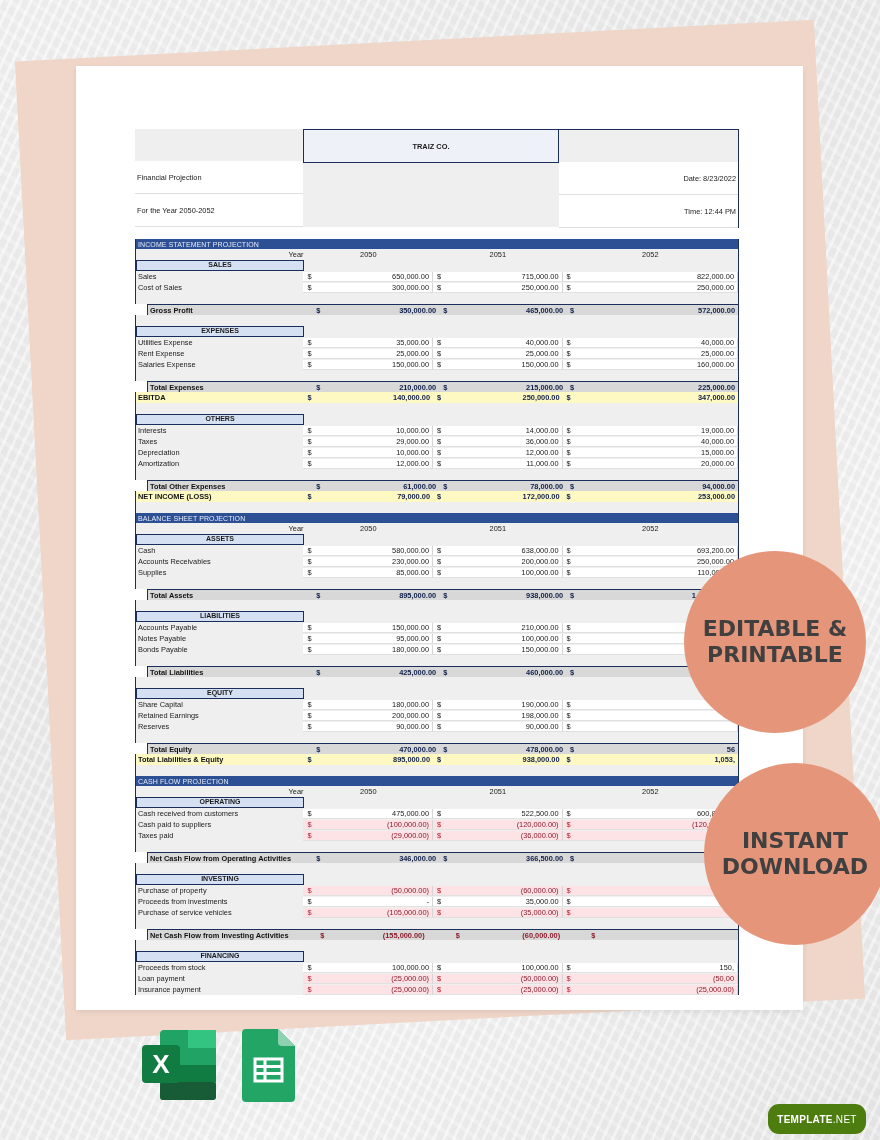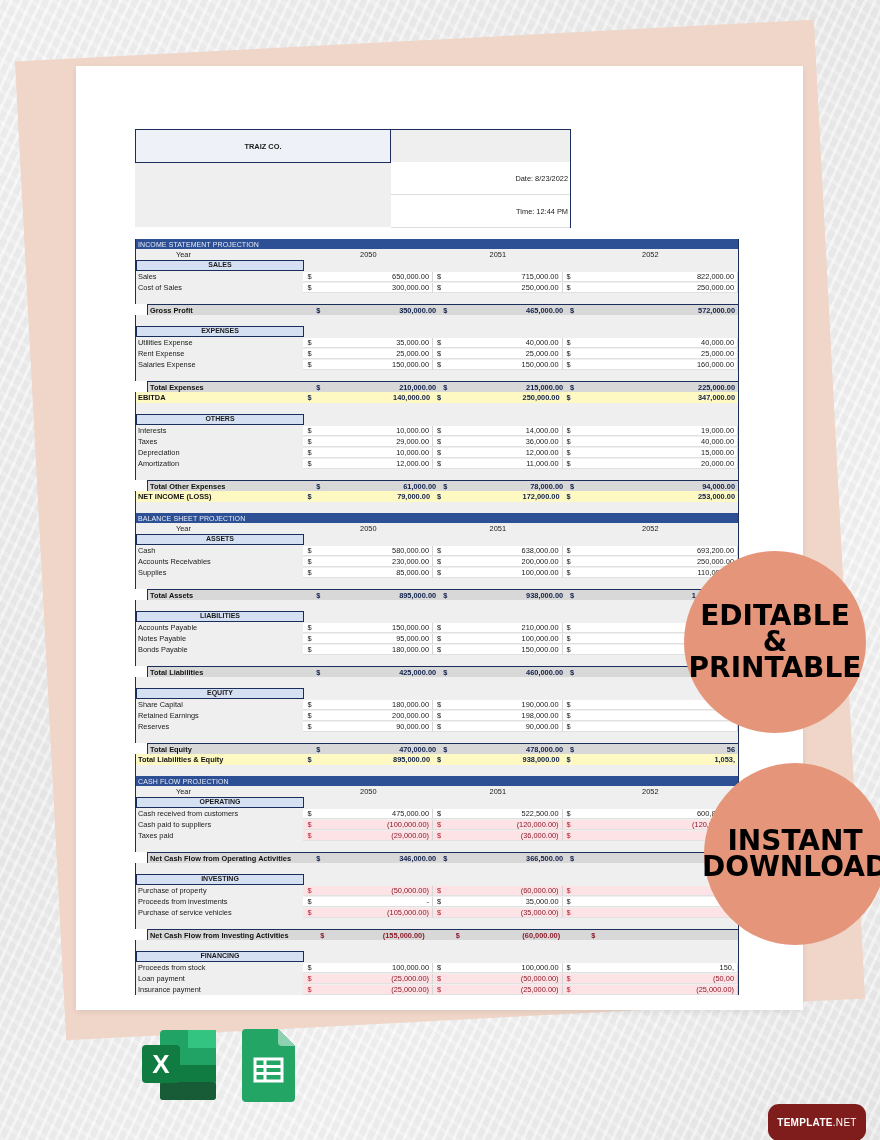--- a/index.html
+++ b/index.html
@@ -57,65 +57,70 @@
     background: #2d4f93; color: #e6ecf8; height: 10px; font-size: 7px;
     padding-left: 2px; display: flex; align-items: center; letter-spacing: 0.1px;
   }
   .subhead-row { display: flex; height: 11px; background: #efefef; }
   .subhead {
     width: 168px; background: #d6e0f3; border: 1.5px solid #1b2d5b;
     text-align: center; font-weight: bold; font-size: 7px; line-height: 8px;
   }
   .framed { border-left: 1.5px solid #1b2d5b; border-right: 1.5px solid #1b2d5b; }
   .year-row { display: flex; height: 11px; background: #efefef; align-items: center; }
-  .year-row .c-label { text-align: left; padding-left: 40px; }
+  .year-row .c-label { text-align: right; padding-left: 40px; }
   .year-row .y1 { width: 130px; text-align: center; }
   .year-row .y2 { width: 130px; text-align: center; }
   .year-row .y3 { width: 176px; text-align: center; }
   .topblock { display: flex; }
   .tb-left { width: 168px; }
   .tb-mid { width: 256px; }
   .tb-right { width: 180px; }
   .tb-cell { height: 11px; display: flex; align-items: center; padding: 16px 2px; }
   .company {
     border: 1.5px solid #1b2d5b; background: #eef2f8; justify-content: center; font-weight: bold;
   }
   .gray { background: #efefef; }
   .white { background: #fff; border-bottom: 1px solid #dedede; }
   .right-txt { justify-content: flex-end; }
   .box-right { border-top: 1.5px solid #1b2d5b; border-right: 1.5px solid #1b2d5b; }
   .badge {
     position: absolute; width: 182px; height: 182px; border-radius: 50%;
-    background: #e5967a; color: #000000; display: flex; align-items: center; justify-content: center;
-    text-align: center; font-weight: bold; font-size: 28px; line-height: 26px;
+    background: #e5967a; color: #404040; display: flex; align-items: center; justify-content: center;
+    text-align: center; font-weight: bold; font-size: 22px; line-height: 26px;
     font-family: "DejaVu Sans", sans-serif;
   }
   .badge1 { left: 684px; top: 551px; }
   .badge2 { left: 704px; top: 763px; }
   .badge span { display: block; white-space: pre-line; }
   .app-icon { position: absolute; }
   .excel { left: 142px; top: 1030px; width: 74px; height: 70px; }
   .sheets { left: 242px; top: 1029px; width: 53px; height: 73px; }
   .brand {
-    position: absolute; left: 768px; top: 1104px; width: 98px; height: 37px; border-radius: 11px;
-    background: #7f1d1d; color: #fff; font-size: 10px; font-weight: bold;
+    position: absolute; left: 768px; top: 1104px; width: 98px; height: 30px; border-radius: 11px;
+    background: #4d7c0f; color: #fff; font-size: 10px; font-weight: bold;
     display: flex; align-items: center; justify-content: center; letter-spacing: 0.3px;
   }
   .brand .thin { font-weight: normal; }
 </style>
 </head>
 <body>
 
 <div class="texture"></div>
 <div class="peach-sheet"></div>
 <div class="paper"></div>
 
 <div class="sheet" id="sheet">
 
   <div class="topblock">
+    <div class="tb-left">
+      <div class="tb-cell gray"></div>
+      <div class="tb-cell white">Financial Projection</div>
+      <div class="tb-cell white">For the Year 2050-2052</div>
+    </div>
     <div class="tb-mid">
       <div class="tb-cell company">TRAIZ CO.</div>
       <div class="tb-cell gray"></div>
       <div class="tb-cell gray"></div>
     </div>
     <div class="tb-right box-right">
       <div class="tb-cell gray"></div>
       <div class="tb-cell white right-txt">Date: 8/23/2022</div>
       <div class="tb-cell white right-txt">Time: 12:44 PM</div>
     </div>

